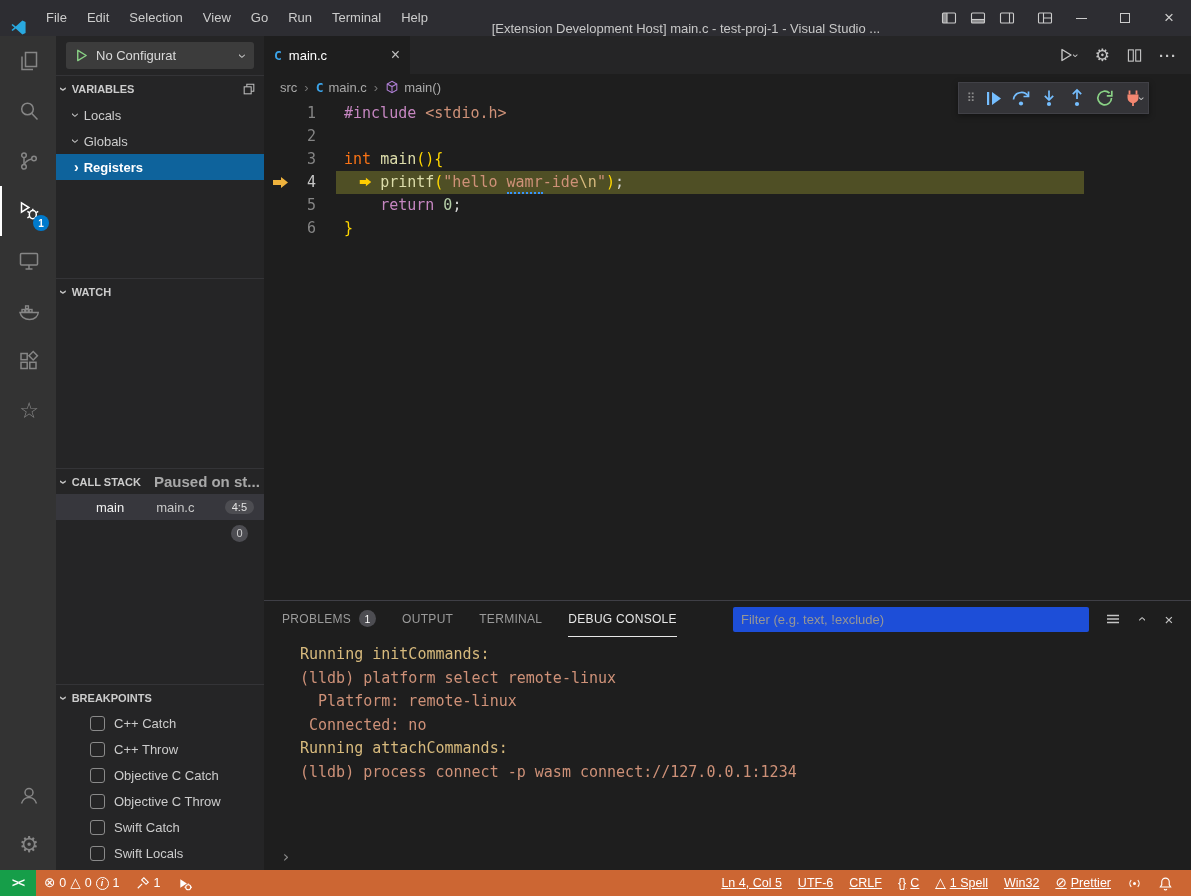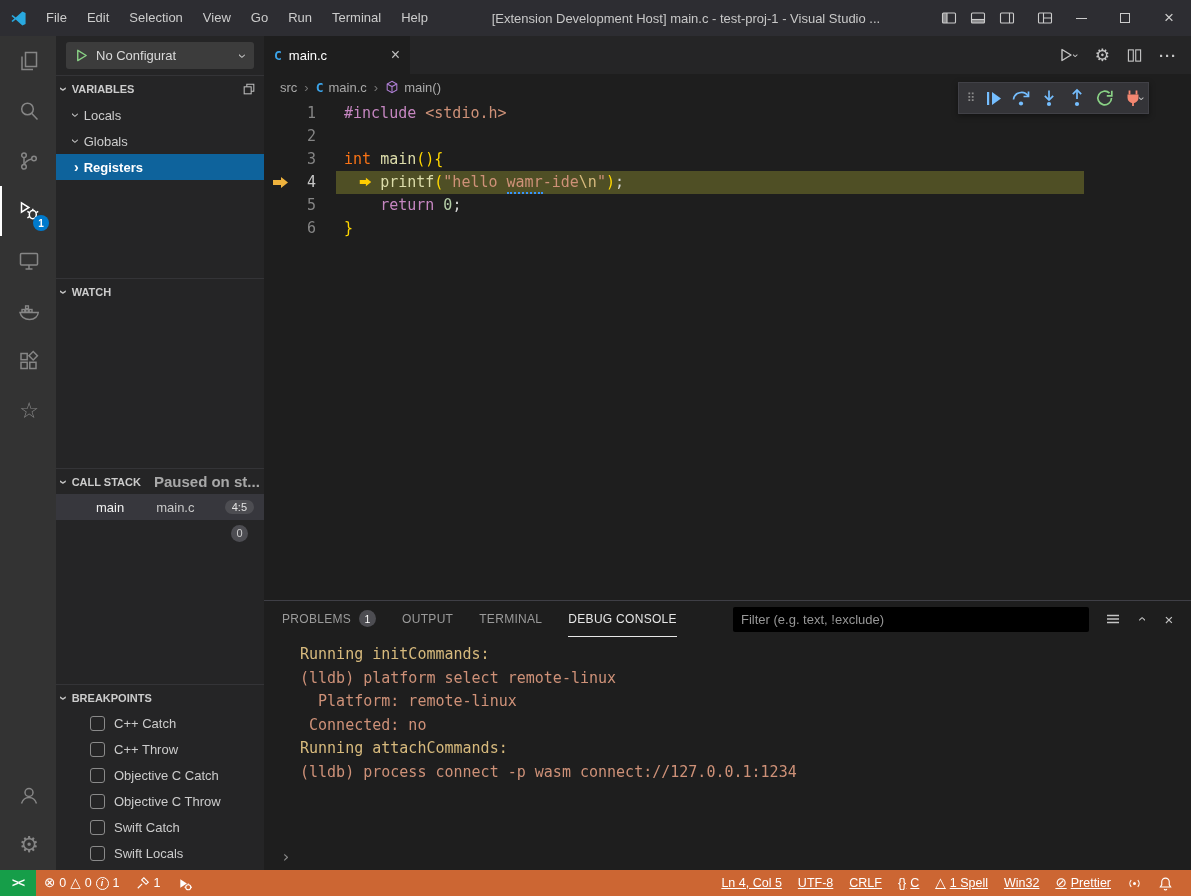--- a/index.html
+++ b/index.html
@@ -1,21 +1,21 @@
 <!DOCTYPE html>
 <html style="--status-bg: #cc6633; --remote-bg: #169e49; --badge-bg: #007acc; --selection-bg: #0e639c; --debug-line-bg: rgba(255,255,64,0.22);"><head>
 <meta charset="utf-8">
 <style>
   * { margin:0; padding:0; box-sizing:border-box; }
   html,body { width:1191px; height:896px; overflow:hidden; }
   body { background:#1e1e1e; color:#cccccc; font-family:"Liberation Sans","DejaVu Sans",sans-serif; font-size:13px; position:relative; }
   svg { display:block; }
 
   
-  .titlebar { height:36px; background:#2d2d32; display:flex; align-items:center; }
+  .titlebar { height:36px; background:#2d2d32; display:flex; align-items:flex-end; }
   .logo { width:36px; display:flex; justify-content:center; }
   .menus { display:flex; height:36px; }
   .menu-item { padding:0 10px; line-height:36px; color:#cccccc; cursor:default; }
   .window-title { flex:1; text-align:center; white-space:nowrap; overflow:hidden; text-overflow:ellipsis; color:#c8c8c8; }
   .win-ctrls { display:flex; align-items:center; height:36px; }
   .layout-btn { width:29px; height:36px; display:flex; align-items:center; justify-content:center; }
   .ctrl-btn { width:44px; height:36px; display:flex; align-items:center; justify-content:center; font-size:17px; color:#cccccc; }
   .min-glyph { width:11px; border-top:1.3px solid #ccc; display:inline-block; }
   .max-glyph { width:10px; height:10px; border:1.2px solid #ccc; display:inline-block; }
 
@@ -85,21 +85,21 @@
   .dt-btn { width:28px; height:28px; display:flex; align-items:center; justify-content:center; }
   .dt-chev { margin-left:-7px; font-size:11px; }
 
   
   .panel { height:270px; flex:none; border-top:1px solid #3f3f46; display:flex; flex-direction:column; background:#1e1e1e; }
   .panel-header { height:36px; flex:none; display:flex; align-items:center; padding:0 10px 0 18px; }
   .panel-tabs { display:flex; height:100%; }
   .panel-tab { height:100%; display:flex; align-items:center; gap:8px; margin-right:26px; font-size:12px; letter-spacing:.3px; color:#9b9b9b; border-bottom:1px solid transparent; }
   .panel-tab.active { color:#e7e7e7; border-bottom-color:#e7e7e7; }
   .panel-badge { width:17px; height:17px; border-radius:50%; background:#4d4d52; color:#ffffff; font-size:10.5px; display:flex; align-items:center; justify-content:center; }
-  .panel-filter { margin-left:auto; width:356px; height:25px; background:#000000; border:none; outline:none; border-radius:2px; color:#cccccc; font-size:13px; padding:0 8px; font-family:"Liberation Sans",sans-serif; }
+  .panel-filter { margin-left:auto; width:356px; height:25px; background:#1d4ed8; border:none; outline:none; border-radius:2px; color:#cccccc; font-size:13px; padding:0 8px; font-family:"Liberation Sans",sans-serif; }
   .panel-filter::placeholder { color:#969696; }
   .panel-icons { display:flex; align-items:center; gap:4px; margin-left:12px; color:#c5c5c5; }
   .panel-icon { width:24px; height:24px; display:flex; align-items:center; justify-content:center; font-size:15px; }
   .console { flex:1; overflow:hidden; padding:8px 0 0 36px; font-family:"DejaVu Sans Mono","Liberation Mono",monospace; font-size:15px; }
   .console-line { height:23.5px; white-space:pre; }
   .col-gold { color:#d7ba7d; } .col-orange { color:#ce9178; }
   .console-input { height:27px; flex:none; display:flex; align-items:center; padding-left:17px; color:#8a8a8a; font-size:16px; font-family:"DejaVu Sans Mono",monospace; }
 
   
   .statusbar { height:26px; background:var(--status-bg,#cc6633); display:flex; align-items:center; color:#ffffff; font-size:12.5px; }
@@ -530,21 +530,21 @@
     <span>
       <svg width="15" height="15" viewBox="0 0 16 16">
           <path d="M3.5 3.5v9l7-4.5z" fill="#fff"></path>
           <circle cx="12" cy="12" r="2.7" stroke="#fff" stroke-width="1.2" fill="none"></circle>
           <path d="M12 9.3V8M9.3 12H8M16 12h-1.3" stroke="#fff" stroke-width="1.1"></path>
         </svg>
     </span>
   </div>
   <div class="sb-right">
     <div class="sb-item">Ln 4, Col 5</div>
-    <div class="sb-item">UTF-8</div>
+    <div class="sb-item">UTF-6</div>
     <div class="sb-item">CRLF</div>
     <div class="sb-item">
       <span>{}</span>
       <span>C</span>
     </div>
     <div class="sb-item">
       <span class="sb-icon">△</span>
       <span>1 Spell</span>
     </div>
     <div class="sb-item">Win32</div>

